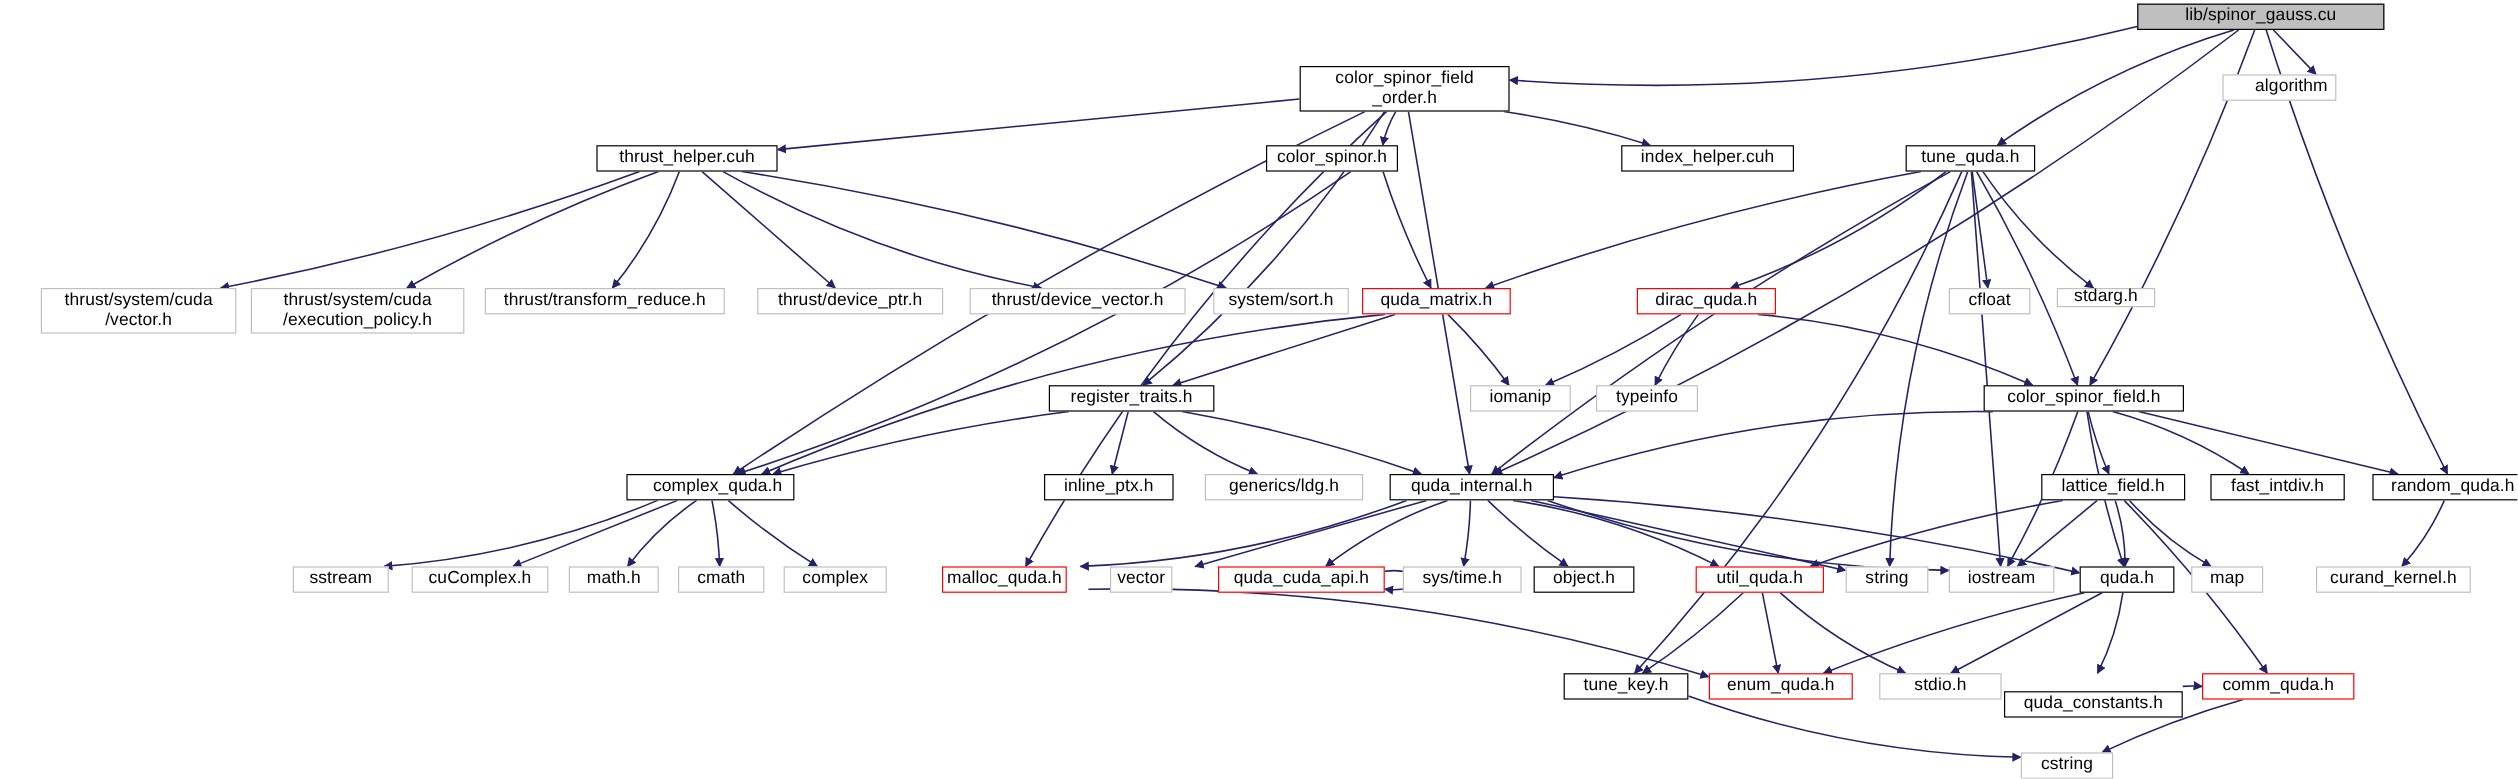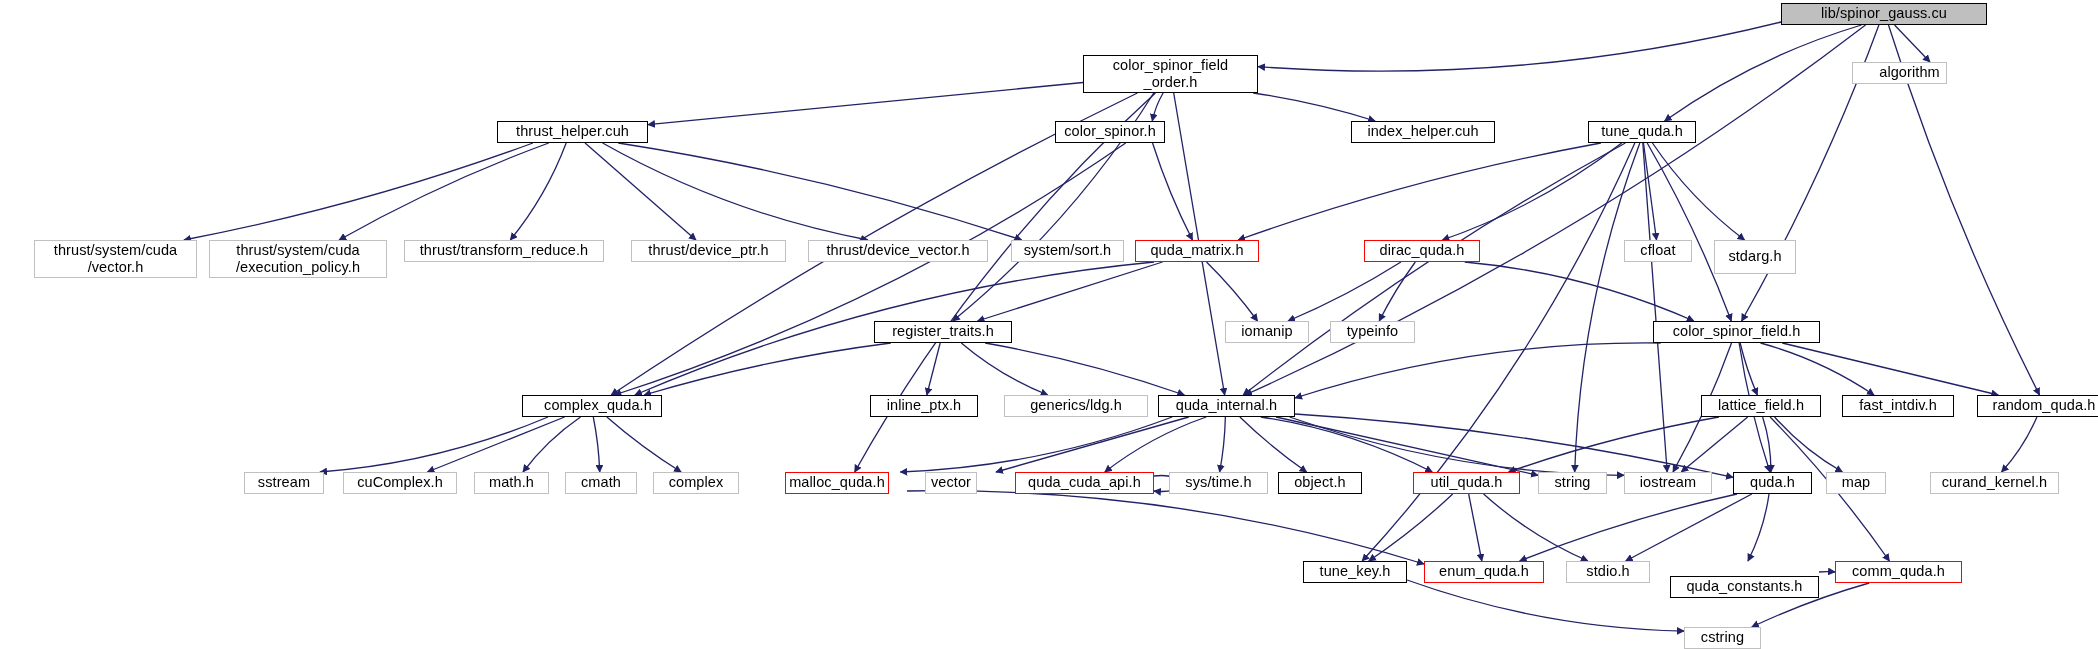--- a/index.html
+++ b/index.html
@@ -146,28 +146,28 @@
 /vector.h</div>
       <div class="node grey" style="left: 209px; top: 240px; width: 178px; height: 38px;">thrust/system/cuda
 /execution_policy.h</div>
       <div class="node grey" style="left: 404px; top: 240px; width: 200px; height: 22px;">thrust/transform_reduce.h</div>
       <div class="node grey" style="left: 631px; top: 240px; width: 155px; height: 22px;">thrust/device_ptr.h</div>
       <div class="node grey" style="left: 808px; top: 240px; width: 180px; height: 22px;">thrust/device_vector.h</div>
       <div class="node grey" style="left: 1011px; top: 240px; width: 113px; height: 22px;">system/sort.h</div>
       <div class="node red" style="left: 1135px; top: 240px; width: 124px; height: 22px;">quda_matrix.h</div>
       <div class="node red" style="left: 1364px; top: 240px; width: 116px; height: 22px;">dirac_quda.h</div>
       <div class="node grey" style="left: 1624px; top: 240px; width: 68px; height: 22px;">cfloat</div>
-      <div class="node grey" style="left: 1714px; top: 240px; width: 82px; height: 34px;">stdarg.h</div>
+      <div class="node grey" style="left: 1714px; top: 240px; width: 82px; height: 16px;">stdarg.h</div>
       <div class="node black" style="left: 874px; top: 321px; width: 138px; height: 22px;">register_traits.h</div>
       <div class="node grey" style="left: 1225px; top: 321px; width: 84px; height: 22px;">iomanip</div>
       <div class="node grey" style="left: 1330px; top: 321px; width: 85px; height: 22px;">typeinfo</div>
       <div class="node black" style="left: 1653px; top: 321px; width: 167px; height: 22px;">color_spinor_field.h</div>
       <div class="node black" style="left: 522px; top: 395px; width: 140px; height: 22px; padding-left: 12px;">complex_quda.h</div>
       <div class="node black" style="left: 870px; top: 395px; width: 108px; height: 22px;">inline_ptx.h</div>
-      <div class="node grey" style="left: 1004px; top: 395px; width: 144px; height: 22px;">generics/ldg.h</div>
+      <div class="node grey" style="left: 1004px; top: 395px; width: 132px; height: 22px;">generics/ldg.h</div>
       <div class="node black" style="left: 1158px; top: 395px; width: 137px; height: 22px;">quda_internal.h</div>
       <div class="node black" style="left: 1701px; top: 395px; width: 120px; height: 22px;">lattice_field.h</div>
       <div class="node black" style="left: 1842px; top: 395px; width: 112px; height: 22px;">fast_intdiv.h</div>
       <div class="node black" style="left: 1977px; top: 395px; width: 134px; height: 22px;">random_quda.h</div>
       <div class="node grey" style="left: 244px; top: 472px; width: 80px; height: 22px;">sstream</div>
       <div class="node grey" style="left: 343px; top: 472px; width: 114px; height: 22px;">cuComplex.h</div>
       <div class="node grey" style="left: 474px; top: 472px; width: 75px; height: 22px;">math.h</div>
       <div class="node grey" style="left: 565px; top: 472px; width: 72px; height: 22px;">cmath</div>
       <div class="node grey" style="left: 653px; top: 472px; width: 86px; height: 22px;">complex</div>
       <div class="node red" style="left: 785px; top: 472px; width: 104px; height: 22px;">malloc_quda.h</div>
@@ -176,18 +176,18 @@
       <div class="node grey" style="left: 1169px; top: 472px; width: 99px; height: 22px;">sys/time.h</div>
       <div class="node black" style="left: 1278px; top: 472px; width: 84px; height: 22px;">object.h</div>
       <div class="node red" style="left: 1413px; top: 472px; width: 107px; height: 22px;">util_quda.h</div>
       <div class="node grey" style="left: 1538px; top: 472px; width: 69px; height: 22px;">string</div>
       <div class="node grey" style="left: 1624px; top: 472px; width: 88px; height: 22px;">iostream</div>
       <div class="node black" style="left: 1733px; top: 472px; width: 79px; height: 22px;">quda.h</div>
       <div class="node grey" style="left: 1826px; top: 472px; width: 60px; height: 22px;">map</div>
       <div class="node grey" style="left: 1930px; top: 472px; width: 129px; height: 22px;">curand_kernel.h</div>
       <div class="node black" style="left: 1303px; top: 561px; width: 104px; height: 22px;">tune_key.h</div>
       <div class="node red" style="left: 1424px; top: 561px; width: 120px; height: 22px;">enum_quda.h</div>
-      <div class="node grey" style="left: 1566px; top: 561px; width: 84px; height: 22px;">stdio.h</div>
+      <div class="node grey" style="left: 1566px; top: 561px; width: 102px; height: 22px;">stdio.h</div>
       <div class="node black" style="left: 1670px; top: 561px; width: 149px; height: 22px; margin-top: 15px;">quda_constants.h</div>
       <div class="node red" style="left: 1835px; top: 561px; width: 127px; height: 22px;">comm_quda.h</div>
       <div class="node grey" style="left: 1684px; top: 627px; width: 77px; height: 22px;">cstring</div>
     </div>
 </div>
 
 </body></html>

